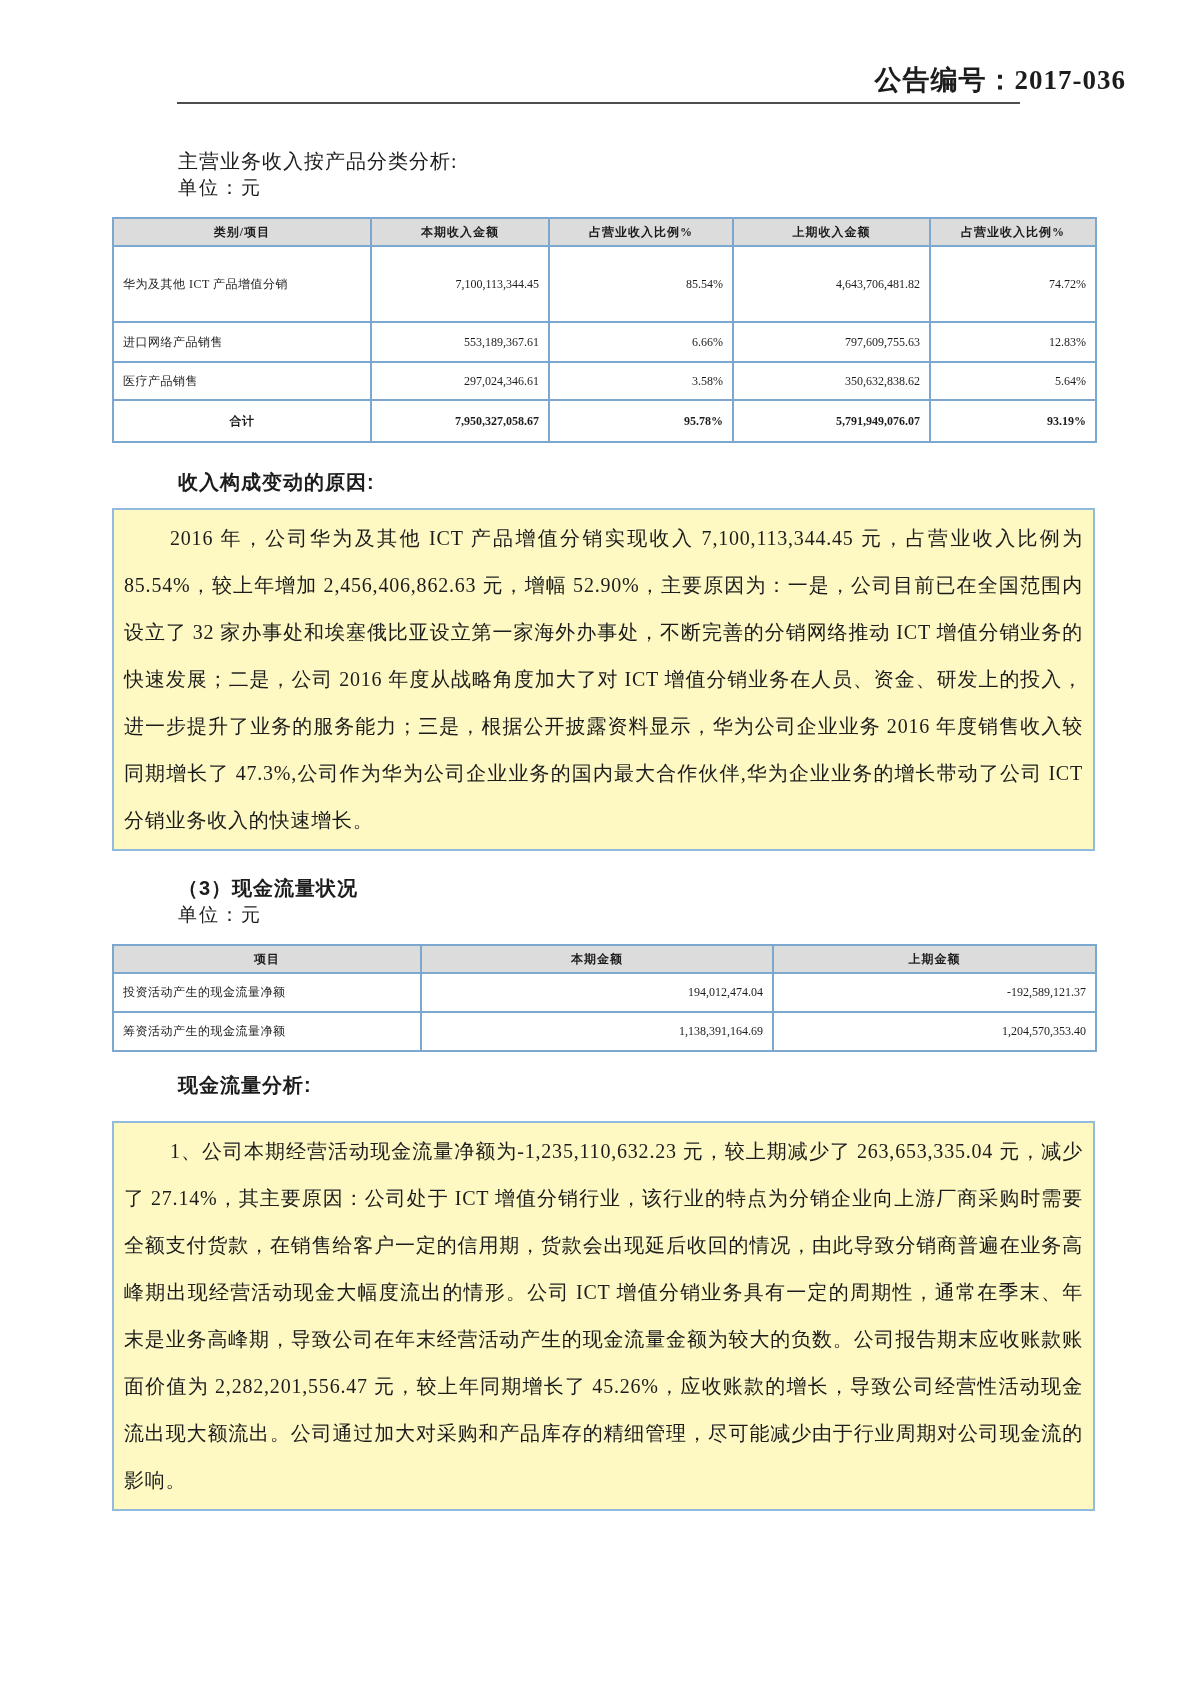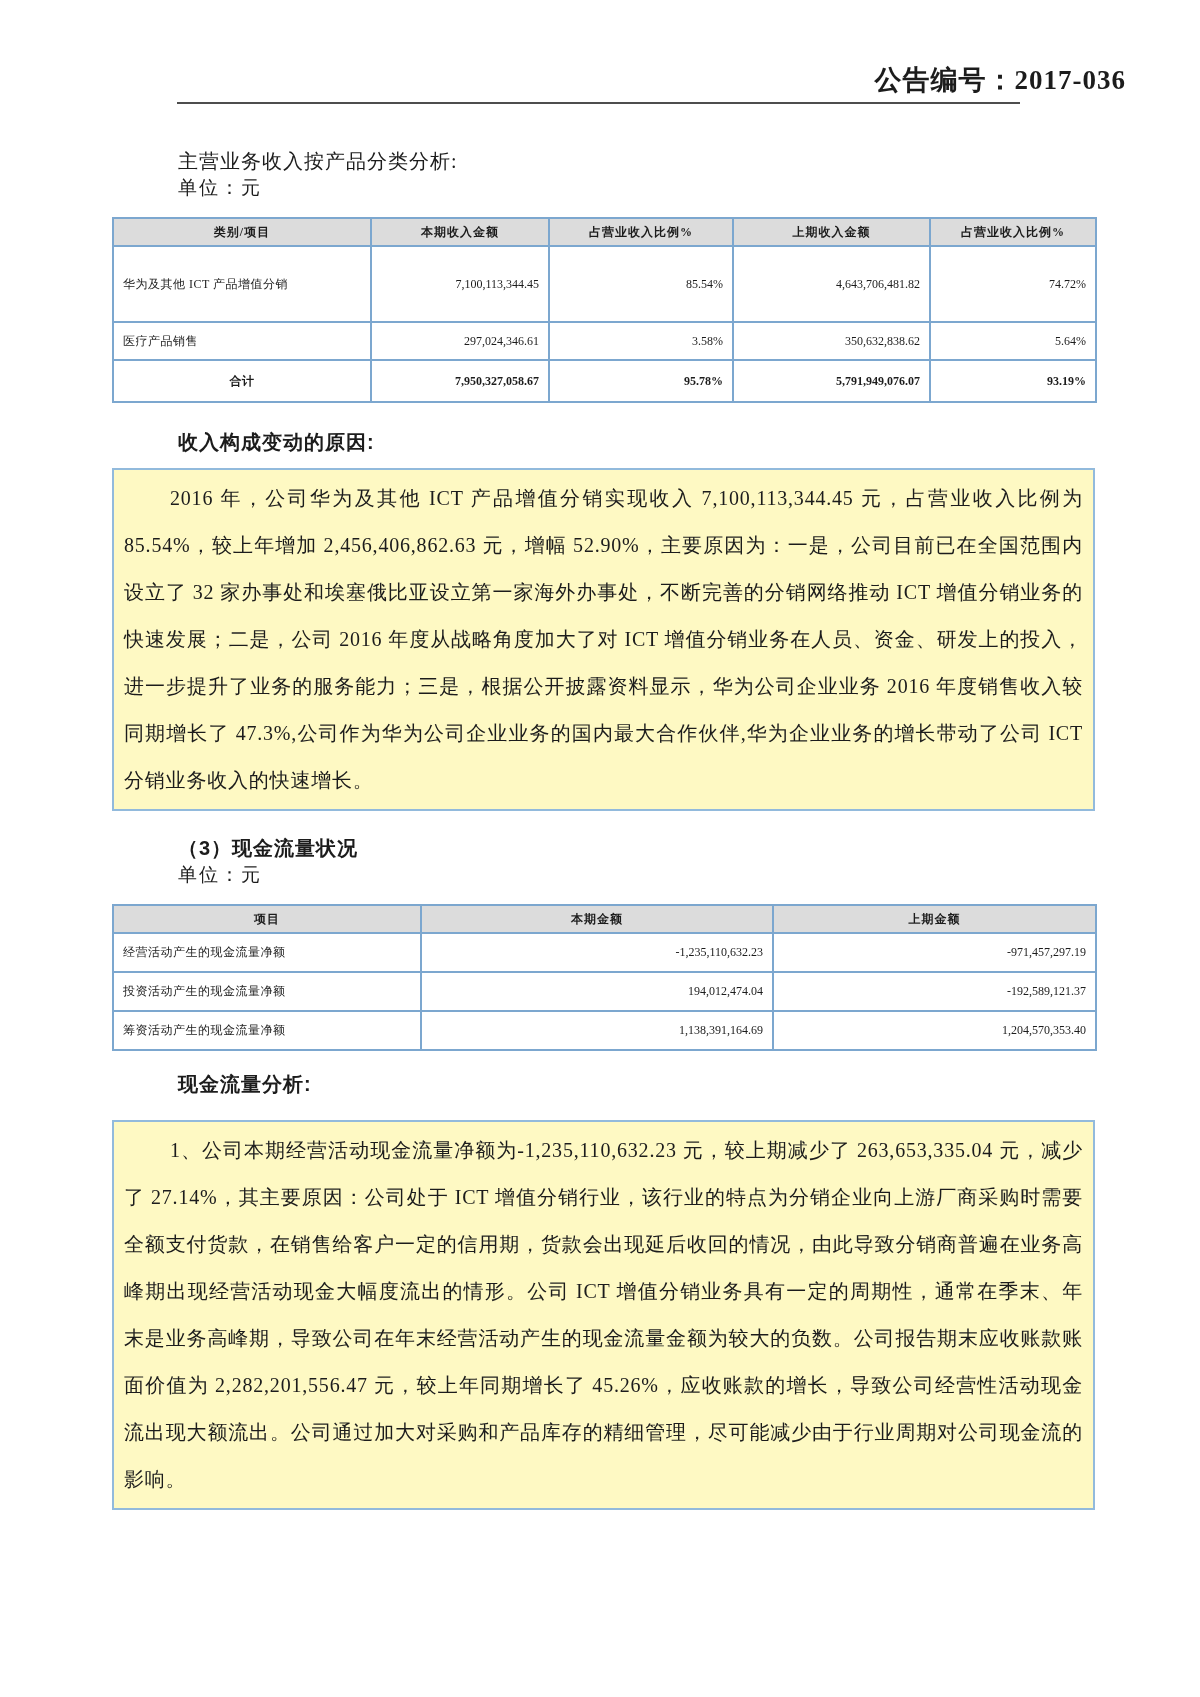--- a/index.html
+++ b/index.html
@@ -147,20 +147,27 @@
         </tr>
       </thead>
       <tbody>
         <tr class="t1-r0">
           <td class="label-cell">华为及其他 ICT 产品增值分销</td>
           <td class="num">7,100,113,344.45</td>
           <td class="num">85.54%</td>
           <td class="num">4,643,706,481.82</td>
           <td class="num">74.72%</td>
         </tr>
+        <tr class="t1-r1">
+          <td class="label-cell">进口网络产品销售</td>
+          <td class="num">553,189,367.61</td>
+          <td class="num">6.66%</td>
+          <td class="num">797,609,755.63</td>
+          <td class="num">12.83%</td>
+        </tr>
         <tr class="t1-r2">
           <td class="label-cell">医疗产品销售</td>
           <td class="num">297,024,346.61</td>
           <td class="num">3.58%</td>
           <td class="num">350,632,838.62</td>
           <td class="num">5.64%</td>
         </tr>
         <tr class="t1-r3 total-row">
           <td class="label-cell">合计</td>
           <td class="num">7,950,327,058.67</td>
@@ -190,25 +197,20 @@
       </colgroup>
       <thead>
         <tr>
           <th>项目</th>
           <th>本期金额</th>
           <th>上期金额</th>
         </tr>
       </thead>
       <tbody>
         <tr>
-          <td class="label-cell">经营活动产生的现金流量净额</td>
-          <td class="num">-1,235,110,632.23</td>
-          <td class="num">-971,457,297.19</td>
-        </tr>
-        <tr>
           <td class="label-cell">投资活动产生的现金流量净额</td>
           <td class="num">194,012,474.04</td>
           <td class="num">-192,589,121.37</td>
         </tr>
         <tr>
           <td class="label-cell">筹资活动产生的现金流量净额</td>
           <td class="num">1,138,391,164.69</td>
           <td class="num">1,204,570,353.40</td>
         </tr>
       </tbody>

